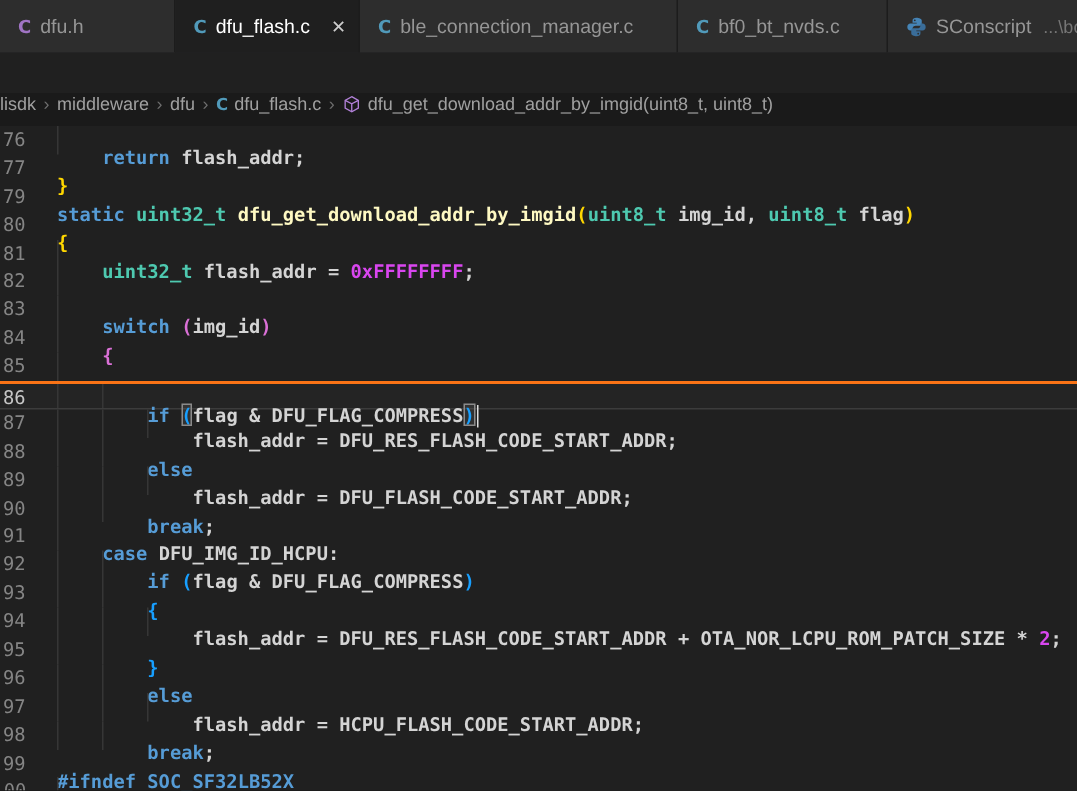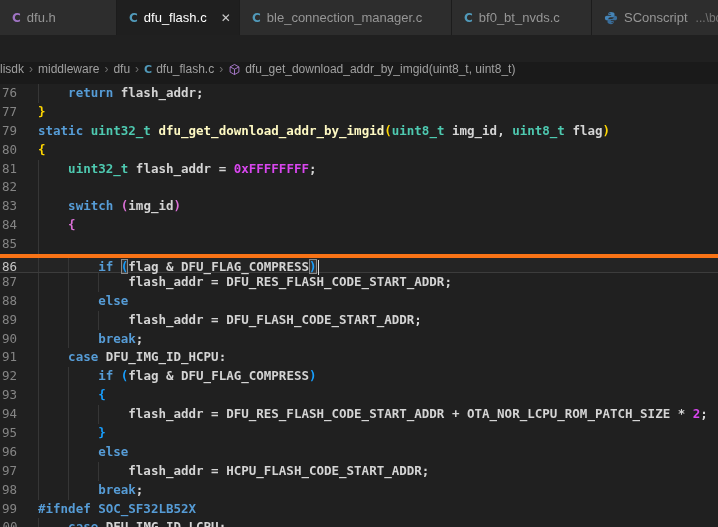--- a/index.html
+++ b/index.html
@@ -25,25 +25,25 @@
               font-size:12px;color:#a0a0a0;white-space:nowrap;overflow:hidden;margin-top:27px;}
   .crumb{display:flex;align-items:center;gap:4px;cursor:pointer;}
   .crumb-sep{color:#6e6e6e;margin:0 5px;font-size:12px;}
   .bicon{font-weight:700;font-size:11px;color:#519aba;font-family:"DejaVu Sans",sans-serif;}
   .bicon svg{display:block;}
 
   
   #editor{position:relative;background:#202020;height:470px;overflow:hidden;}
   .row{position:relative;height:18.9px;line-height:18.9px;white-space:pre;
        font-family:"DejaVu Sans Mono","Liberation Mono",monospace;font-size:12.5px;box-sizing:border-box;}
-  .row.cur{border-top:4px solid #f97316;border-bottom:1px solid #3c3c3c;background:rgba(255,255,255,0.02);text-decoration:underline;}
+  .row.cur{border-top:2px solid #f97316;border-bottom:1px solid #3c3c3c;background:rgba(255,255,255,0.02);text-decoration:underline;}
   .ln{position:absolute;left:-5px;top:0;width:22px;text-align:right;color:#858585;
       font-weight:400;font-size:12.5px;}
   .row.cur .ln{color:#c6c6c6;}
-  .code{position:absolute;left:38px;top:0;font-weight:700;}
+  .code{position:absolute;left:38px;top:12px;font-weight:700;}
   .guide{position:absolute;top:0;bottom:0;width:1px;background:#363636;}
   .tk-kw{color:#569cd6}.tk-ty{color:#4ec9b0}.tk-fn{color:#fef9c3}
   .tk-id{color:#d4d4d4}.tk-nu{color:#d946ef}.tk-pu{color:#d4d4d4}
   .tk-b1{color:#ffd700}.tk-b2{color:#da70d6}.tk-b3{color:#179fff}
   .match{outline:1px solid #8a8a8a;outline-offset:-1px;background:rgba(100,100,100,0.25);}
   .caret{display:inline-block;width:1.5px;height:15px;background:#dddddd;
          vertical-align:middle;margin-left:1px;}
 </style>
 </head>
 <body>

